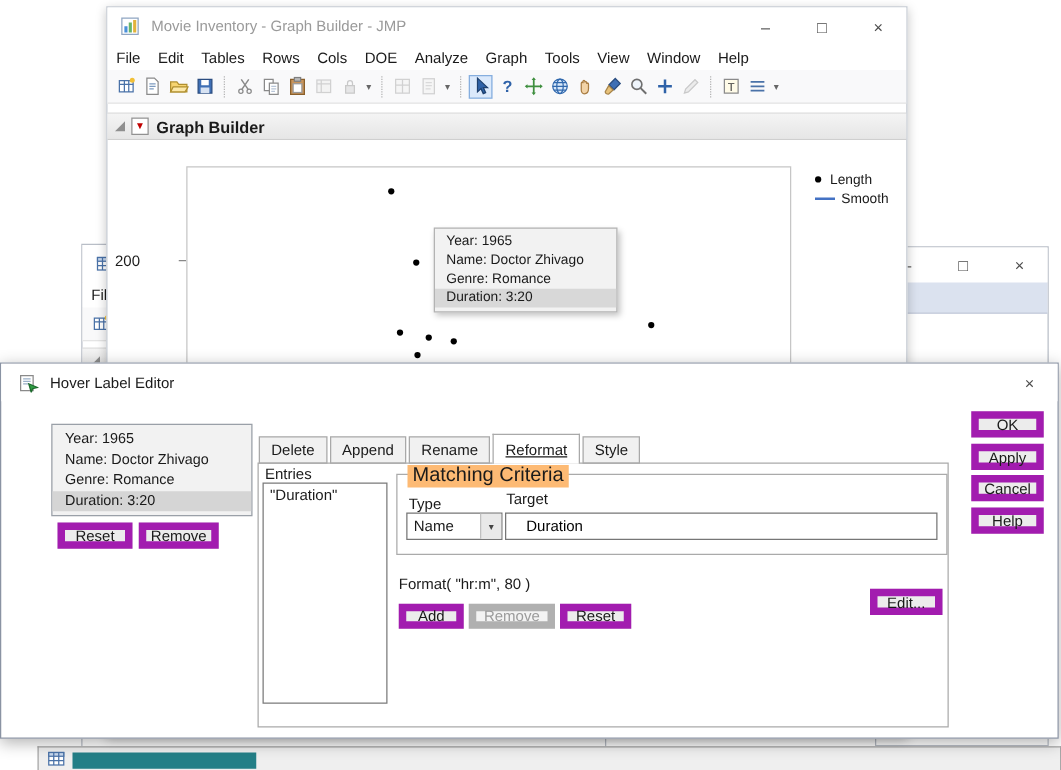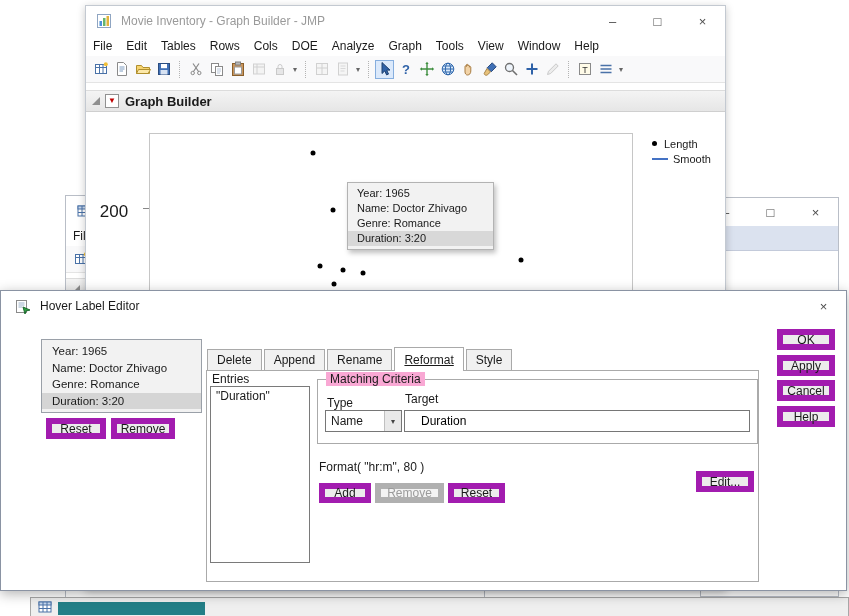--- a/index.html
+++ b/index.html
@@ -24,33 +24,33 @@
 .disclosure{width:0;height:0;border-left:8px solid transparent;border-bottom:8px solid #8f8f8f;margin-right:5px;flex:0 0 auto;}
 .redtri{width:14px;height:14px;background:#fff;border:1px solid #919191;display:inline-flex;align-items:center;justify-content:center;margin-right:6px;flex:0 0 auto;}
 .redtri .tri{font-size:8px;color:#c00000;line-height:1;}
 .reporttitle{font-size:13px;font-weight:bold;white-space:nowrap;}
 .charttitle{position:absolute;font-size:19px;font-weight:bold;text-align:center;margin-top:44px;}
 .chartframe{position:absolute;background:#fff;border:1px solid #c6c6c6;}
 .dot{position:absolute;width:5px;height:5px;border-radius:50%;background:#111;transform:translate(-50%,-50%);}
 .tooltip{position:absolute;background:#f2f2f2;border:1px solid #b3b3b3;box-shadow:2px 3px 5px rgba(0,0,0,.25);padding:3px 0;z-index:5;}
 .tline{font-size:11px;line-height:15px;padding:0 9px;white-space:nowrap;}
 .tline.hl{background:#d8d8d8;}
-.ytick{position:absolute;font-size:17px;text-align:center;}
+.ytick{position:absolute;font-size:12px;text-align:left;}
 .ytickmark{position:absolute;background:#888;}
 .legend{position:absolute;font-size:11px;}
 .lrow{display:flex;align-items:center;height:15px;}
 .ldot{width:5px;height:5px;border-radius:50%;background:#111;margin-right:7px;}
 .lline{width:16px;height:2px;margin-right:5px;background:#4472c4;}
 .btn{position:absolute;display:flex;align-items:center;justify-content:center;font-size:12px;background:#ececec;border:6px solid #a21caf;cursor:default;}
 .btn.disabled{color:#9b9b9b;border-color:#b0b0b0;background:#f3f3f3;}
 .tabs{position:absolute;display:flex;align-items:flex-end;height:24px;}
 .tab{font-size:12px;padding:0 9px;background:#f1f1f1;border:1px solid #a9a9a9;margin-right:2px;height:22px;display:flex;align-items:center;}
 .tab.active{background:#fff;height:24px;border-bottom:none;text-decoration:underline;position:relative;z-index:4;}
 .groupbox{position:absolute;border:1px solid #aaa;}
-.grouplabel{position:absolute;top:-8px;left:8px;background:#f9a8d4;padding:0 4px;font-size:12px;}
+.grouplabel{position:absolute;top:-8px;left:8px;background:#fdba74;padding:0 4px;font-size:16px;}
 .fieldlabel{position:absolute;font-size:12px;}
 .combo{position:absolute;border:1px solid #767676;background:#fff;display:flex;align-items:stretch;}
 .combo .cval{flex:1;font-size:12px;display:flex;align-items:center;padding-left:5px;}
 .combo .carrow{width:17px;background:#e9e9e9;border-left:1px solid #c0c0c0;display:flex;align-items:center;justify-content:center;font-size:8px;color:#444;}
 .textinput{position:absolute;border:1px solid #767676;background:#fff;font-size:12px;padding:0 16px;font-family:"Liberation Sans",sans-serif;}
 .listbox{position:absolute;border:1px solid #7a7a7a;background:#fff;font-size:12px;}
 .listitem{padding:2px 5px;}
 .previewbox{position:absolute;background:#f2f2f2;border:1px solid #9aa0a8;padding-top:3px;}
 .pline{font-size:11.5px;line-height:16.5px;padding:0 10px;white-space:nowrap;}
 .pline.hl{background:#d5d5d5;}

